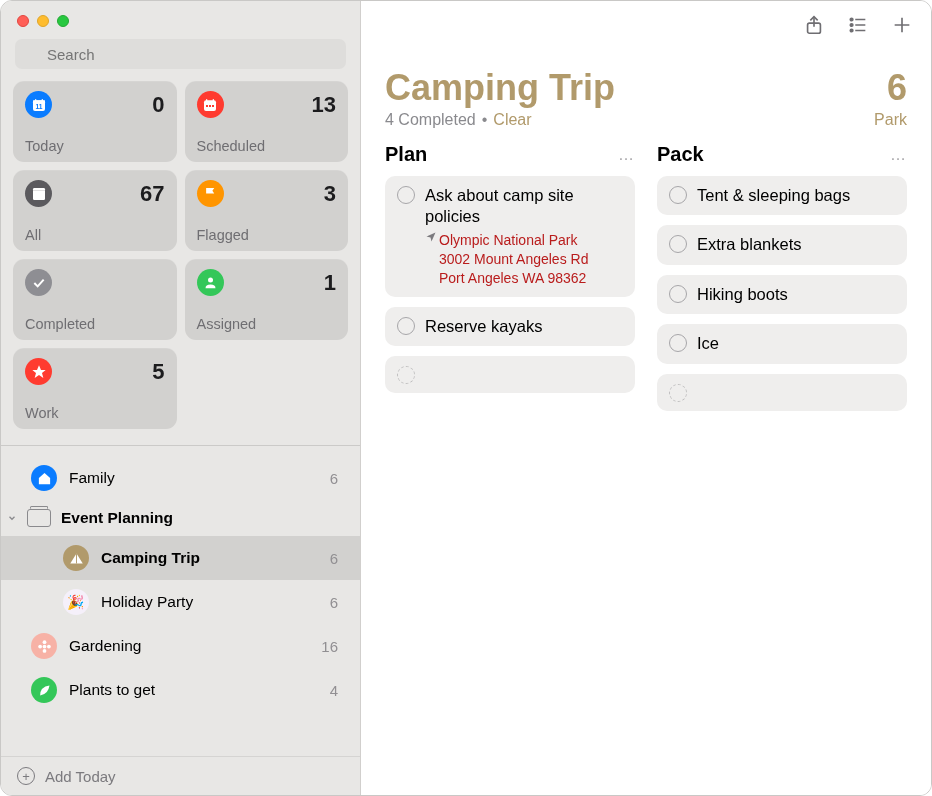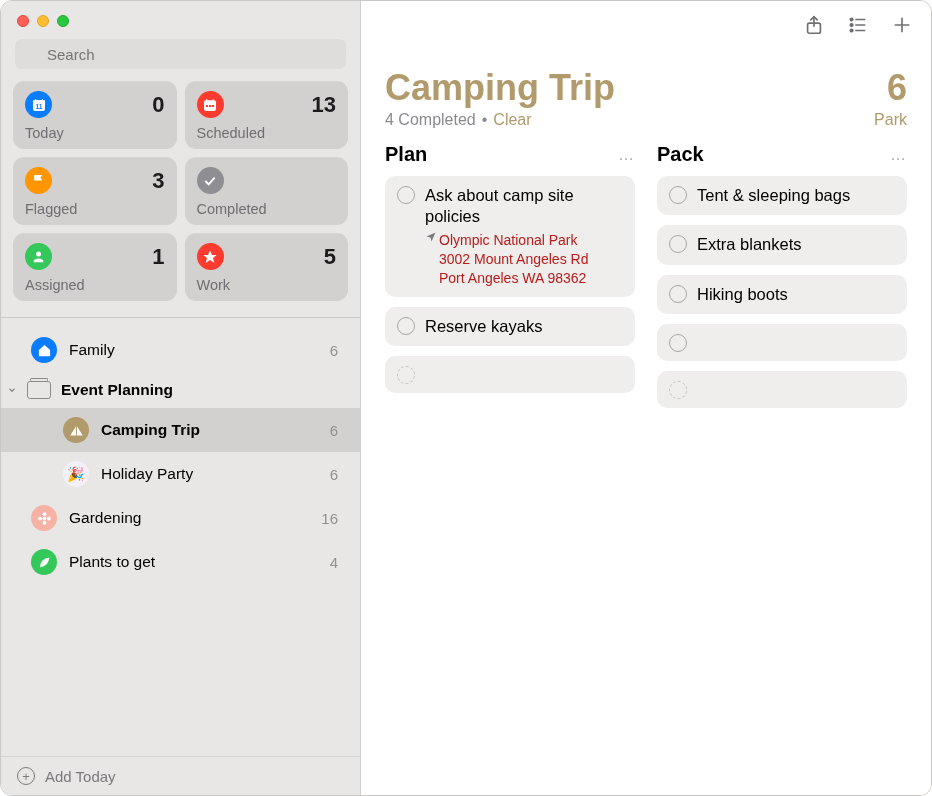--- a/index.html
+++ b/index.html
@@ -68,21 +68,21 @@
   cursor:pointer;
   box-shadow: 0 0.5px 0 rgba(255,255,255,0.2) inset;
 }
 .smart-card .row1 { display:flex; justify-content:space-between; align-items:center; }
 .smart-card .icon {
   width:27px; height:27px; border-radius:50%;
   display:flex; align-items:center; justify-content:center;
   color:#fff;
 }
 .smart-card .count { font-size:22px; font-weight:700; color:#1c1c1e; }
-.smart-card .label { font-size:14.5px; color:#6f6e72; font-weight:500; margin-top:7px; }
+.smart-card .label { font-size:14.5px; color:#6f6e72; font-weight:500; margin-top:20px; }
 
 .divider { height:1px; background:#cbcac8; margin:6px 0 6px; }
 
 .lists {
   flex:1; overflow-y:auto;
   padding:4px 0;
 }
 .list-row {
   display:flex; align-items:center;
   padding: 9px 16px 9px 30px;
@@ -283,20 +283,32 @@
                 <rect x="6" y="12" width="3" height="3" fill="#ff3b30"></rect>
                 <rect x="10.5" y="12" width="3" height="3" fill="#ff3b30"></rect>
                 <rect x="15" y="12" width="3" height="3" fill="#ff3b30"></rect>
               </svg>
           </div>
           <div class="count">13</div>
         </div>
         <div class="label">Scheduled</div>
       </div>
 
+      <div class="smart-card">
+        <div class="row1">
+          <div class="icon ic-gray">
+            <svg width="16" height="16" viewBox="0 0 24 24" fill="#fff">
+                <path d="M3 7 L3 5 Q3 3 5 3 L19 3 Q21 3 21 5 L21 7 Z"></path>
+                <path d="M3 7 L21 7 L21 19 Q21 21 19 21 L5 21 Q3 21 3 19 Z" fill="#fff"></path>
+              </svg>
+          </div>
+          <div class="count">67</div>
+        </div>
+        <div class="label">All</div>
+      </div>
 
       <div class="smart-card">
         <div class="row1">
           <div class="icon ic-orange">
             <svg width="15" height="15" viewBox="0 0 24 24" fill="#fff">
                 <path d="M5 3 L5 21 M5 3 L18 3 L15 7.5 L18 12 L5 12"></path>
               </svg>
           </div>
           <div class="count">3</div>
         </div>
@@ -506,20 +518,23 @@
               </div>
           </div>
           <div class="reminder">
             <div class="circle"></div>
             <div class="body">
                 <div class="title">Hiking boots</div>
               </div>
           </div>
           <div class="reminder">
             <div class="circle"></div>
+            <div class="body">
+                <div class="title">Ice</div>
+              </div>
           </div>
           <div class="reminder placeholder">
             <div class="circle"></div>
             <div class="body"></div>
           </div>
         </div>
       </div>
     </div>
   </div>
 </div>

